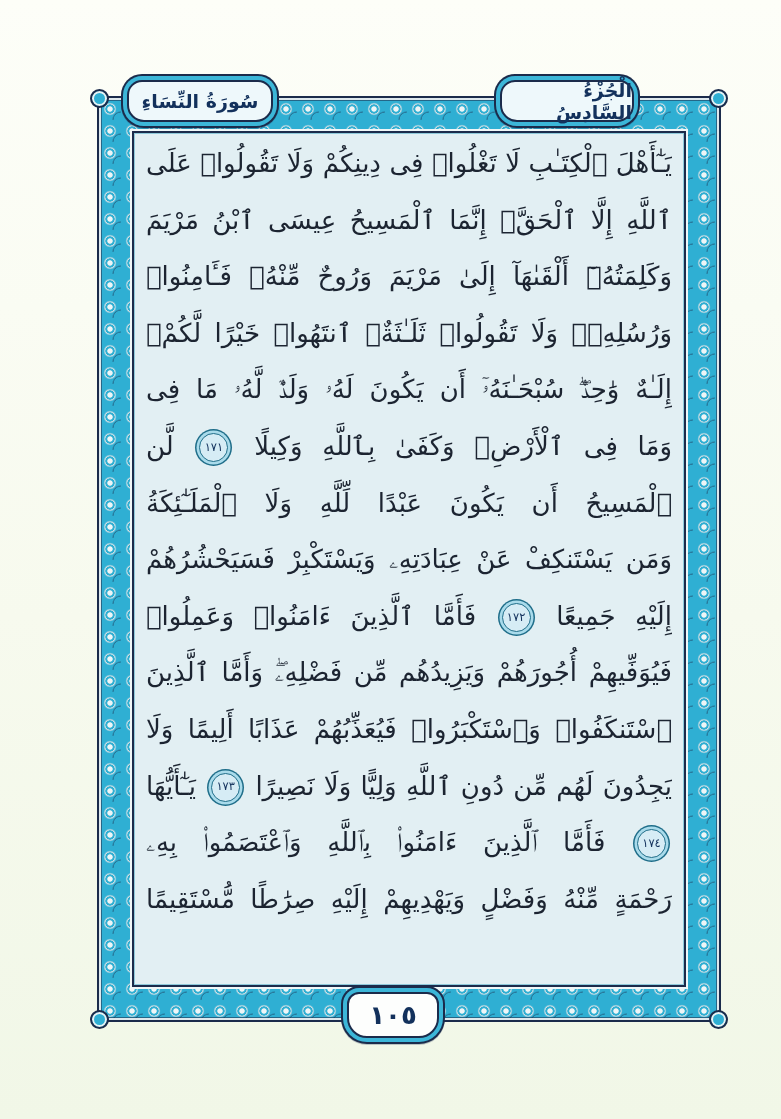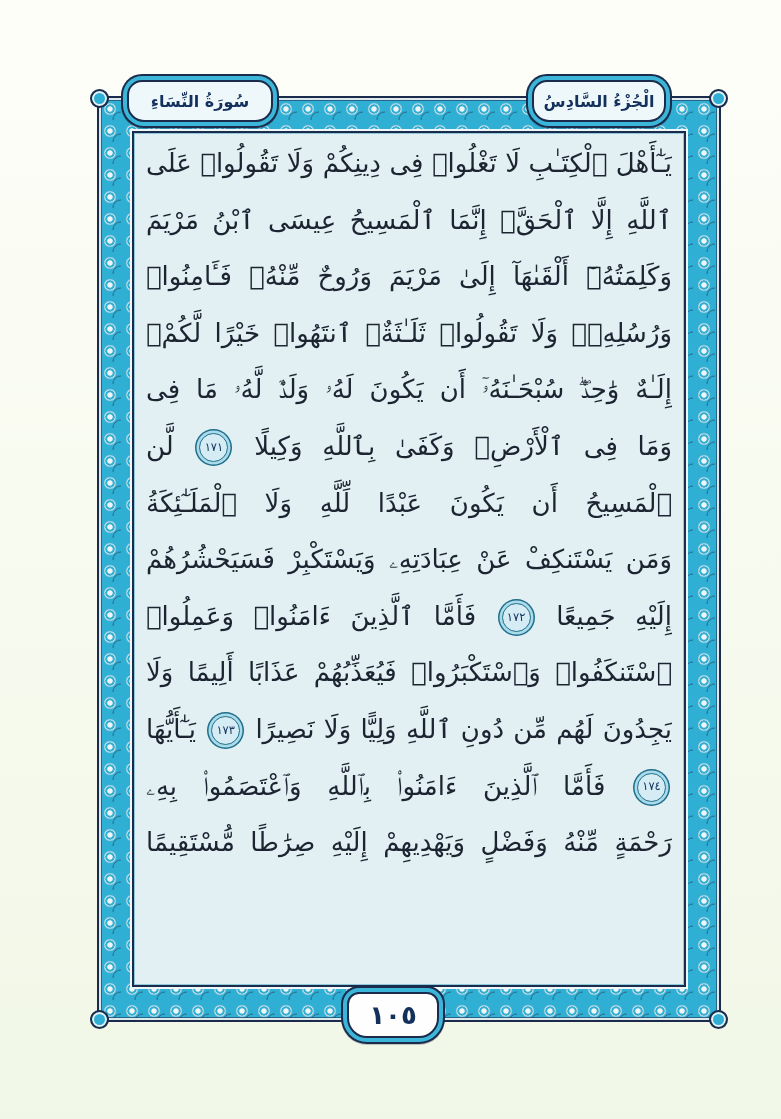--- a/index.html
+++ b/index.html
@@ -59,24 +59,24 @@
     font-size:11.5px;line-height:1;color:#13315c;
     margin:0 6px;vertical-align:middle;
   }
 
   
   .cartouche{
     position:absolute;height:38px;z-index:5;
     background:#eef8fb;border:2px solid #1b2b4b;border-radius:15px 15px 17px 17px;
     box-shadow:0 0 0 4px #3cb6d8, 0 0 0 6px #1b2b4b, 0 1px 0 6px rgba(27,43,75,.25);
     display:flex;align-items:center;justify-content:center;
-    color:#13315c;font-size:16px;font-weight:bold;direction:rtl;
+    color:#13315c;font-size:19px;font-weight:bold;direction:rtl;
   }
   .cartouche.surah{left:127px;top:80px;width:142px;}
-  .cartouche.juz{left:532px;top:80px;width:130px;}
+  .cartouche.juz{left:500px;top:80px;width:130px;}
   .cartouche.pageno{
     left:347px;top:992px;width:88px;height:42px;
     background:#fdfefd;border-radius:12px 12px 20px 20px;font-size:26px;
     letter-spacing:2px;
   }
 </style>
 </head>
 <body>
 
 <div class="frame">
@@ -89,20 +89,21 @@
     <div class="quran-lines">
         <div class="quran-line"><span class="seg">يَـٰٓأَهْلَ ٱلْكِتَـٰبِ لَا تَغْلُوا۟ فِى دِينِكُمْ وَلَا تَقُولُوا۟ عَلَى</span> </div>
         <div class="quran-line"><span class="seg">ٱللَّهِ إِلَّا ٱلْحَقَّۚ إِنَّمَا ٱلْمَسِيحُ عِيسَى ٱبْنُ مَرْيَمَ رَسُولُ ٱللَّهِ</span> </div>
         <div class="quran-line"><span class="seg">وَكَلِمَتُهُۥٓ أَلْقَىٰهَآ إِلَىٰ مَرْيَمَ وَرُوحٌ مِّنْهُۖ فَـَٔامِنُوا۟ بِٱللَّهِ</span> </div>
         <div class="quran-line"><span class="seg">وَرُسُلِهِۦۖ وَلَا تَقُولُوا۟ ثَلَـٰثَةٌۚ ٱنتَهُوا۟ خَيْرًا لَّكُمْۚ إِنَّمَا ٱللَّهُ</span> </div>
         <div class="quran-line"><span class="seg">إِلَـٰهٌ وَٰحِدٌۖ سُبْحَـٰنَهُۥٓ أَن يَكُونَ لَهُۥ وَلَدٌۘ لَّهُۥ مَا فِى ٱلسَّمَـٰوَٰتِ</span> </div>
         <div class="quran-line"><span class="seg">وَمَا فِى ٱلْأَرْضِۗ وَكَفَىٰ بِٱللَّهِ وَكِيلًا</span> <span class="verse-marker">١٧١</span> <span class="seg">لَّن يَسْتَنكِفَ</span> </div>
         <div class="quran-line"><span class="seg">ٱلْمَسِيحُ أَن يَكُونَ عَبْدًا لِّلَّهِ وَلَا ٱلْمَلَـٰٓئِكَةُ ٱلْمُقَرَّبُونَۚ</span> </div>
         <div class="quran-line"><span class="seg">وَمَن يَسْتَنكِفْ عَنْ عِبَادَتِهِۦ وَيَسْتَكْبِرْ فَسَيَحْشُرُهُمْ</span> </div>
         <div class="quran-line"><span class="seg">إِلَيْهِ جَمِيعًا</span> <span class="verse-marker">١٧٢</span> <span class="seg">فَأَمَّا ٱلَّذِينَ ءَامَنُوا۟ وَعَمِلُوا۟ ٱلصَّـٰلِحَـٰتِ</span> </div>
+        <div class="quran-line"><span class="seg">فَيُوَفِّيهِمْ أُجُورَهُمْ وَيَزِيدُهُم مِّن فَضْلِهِۦۖ وَأَمَّا ٱلَّذِينَ</span> </div>
         <div class="quran-line"><span class="seg">ٱسْتَنكَفُوا۟ وَٱسْتَكْبَرُوا۟ فَيُعَذِّبُهُمْ عَذَابًا أَلِيمًا وَلَا</span> </div>
         <div class="quran-line"><span class="seg">يَجِدُونَ لَهُم مِّن دُونِ ٱللَّهِ وَلِيًّا وَلَا نَصِيرًا</span> <span class="verse-marker">١٧٣</span> <span class="seg">يَـٰٓأَيُّهَا ٱلنَّاسُ</span> </div>
         <div class="quran-line"><span class="verse-marker">١٧٤</span> <span class="seg">فَأَمَّا ٱلَّذِينَ ءَامَنُوا۟ بِٱللَّهِ وَٱعْتَصَمُوا۟ بِهِۦ فَسَيُدْخِلُهُمْ فِى</span> </div>
         <div class="quran-line"><span class="seg">رَحْمَةٍ مِّنْهُ وَفَضْلٍ وَيَهْدِيهِمْ إِلَيْهِ صِرَٰطًا مُّسْتَقِيمًا</span>  </div>
       </div>
   </div>
 </div>
 
 <div class="cartouche surah">
   <span>سُورَةُ النِّسَاءِ</span>

